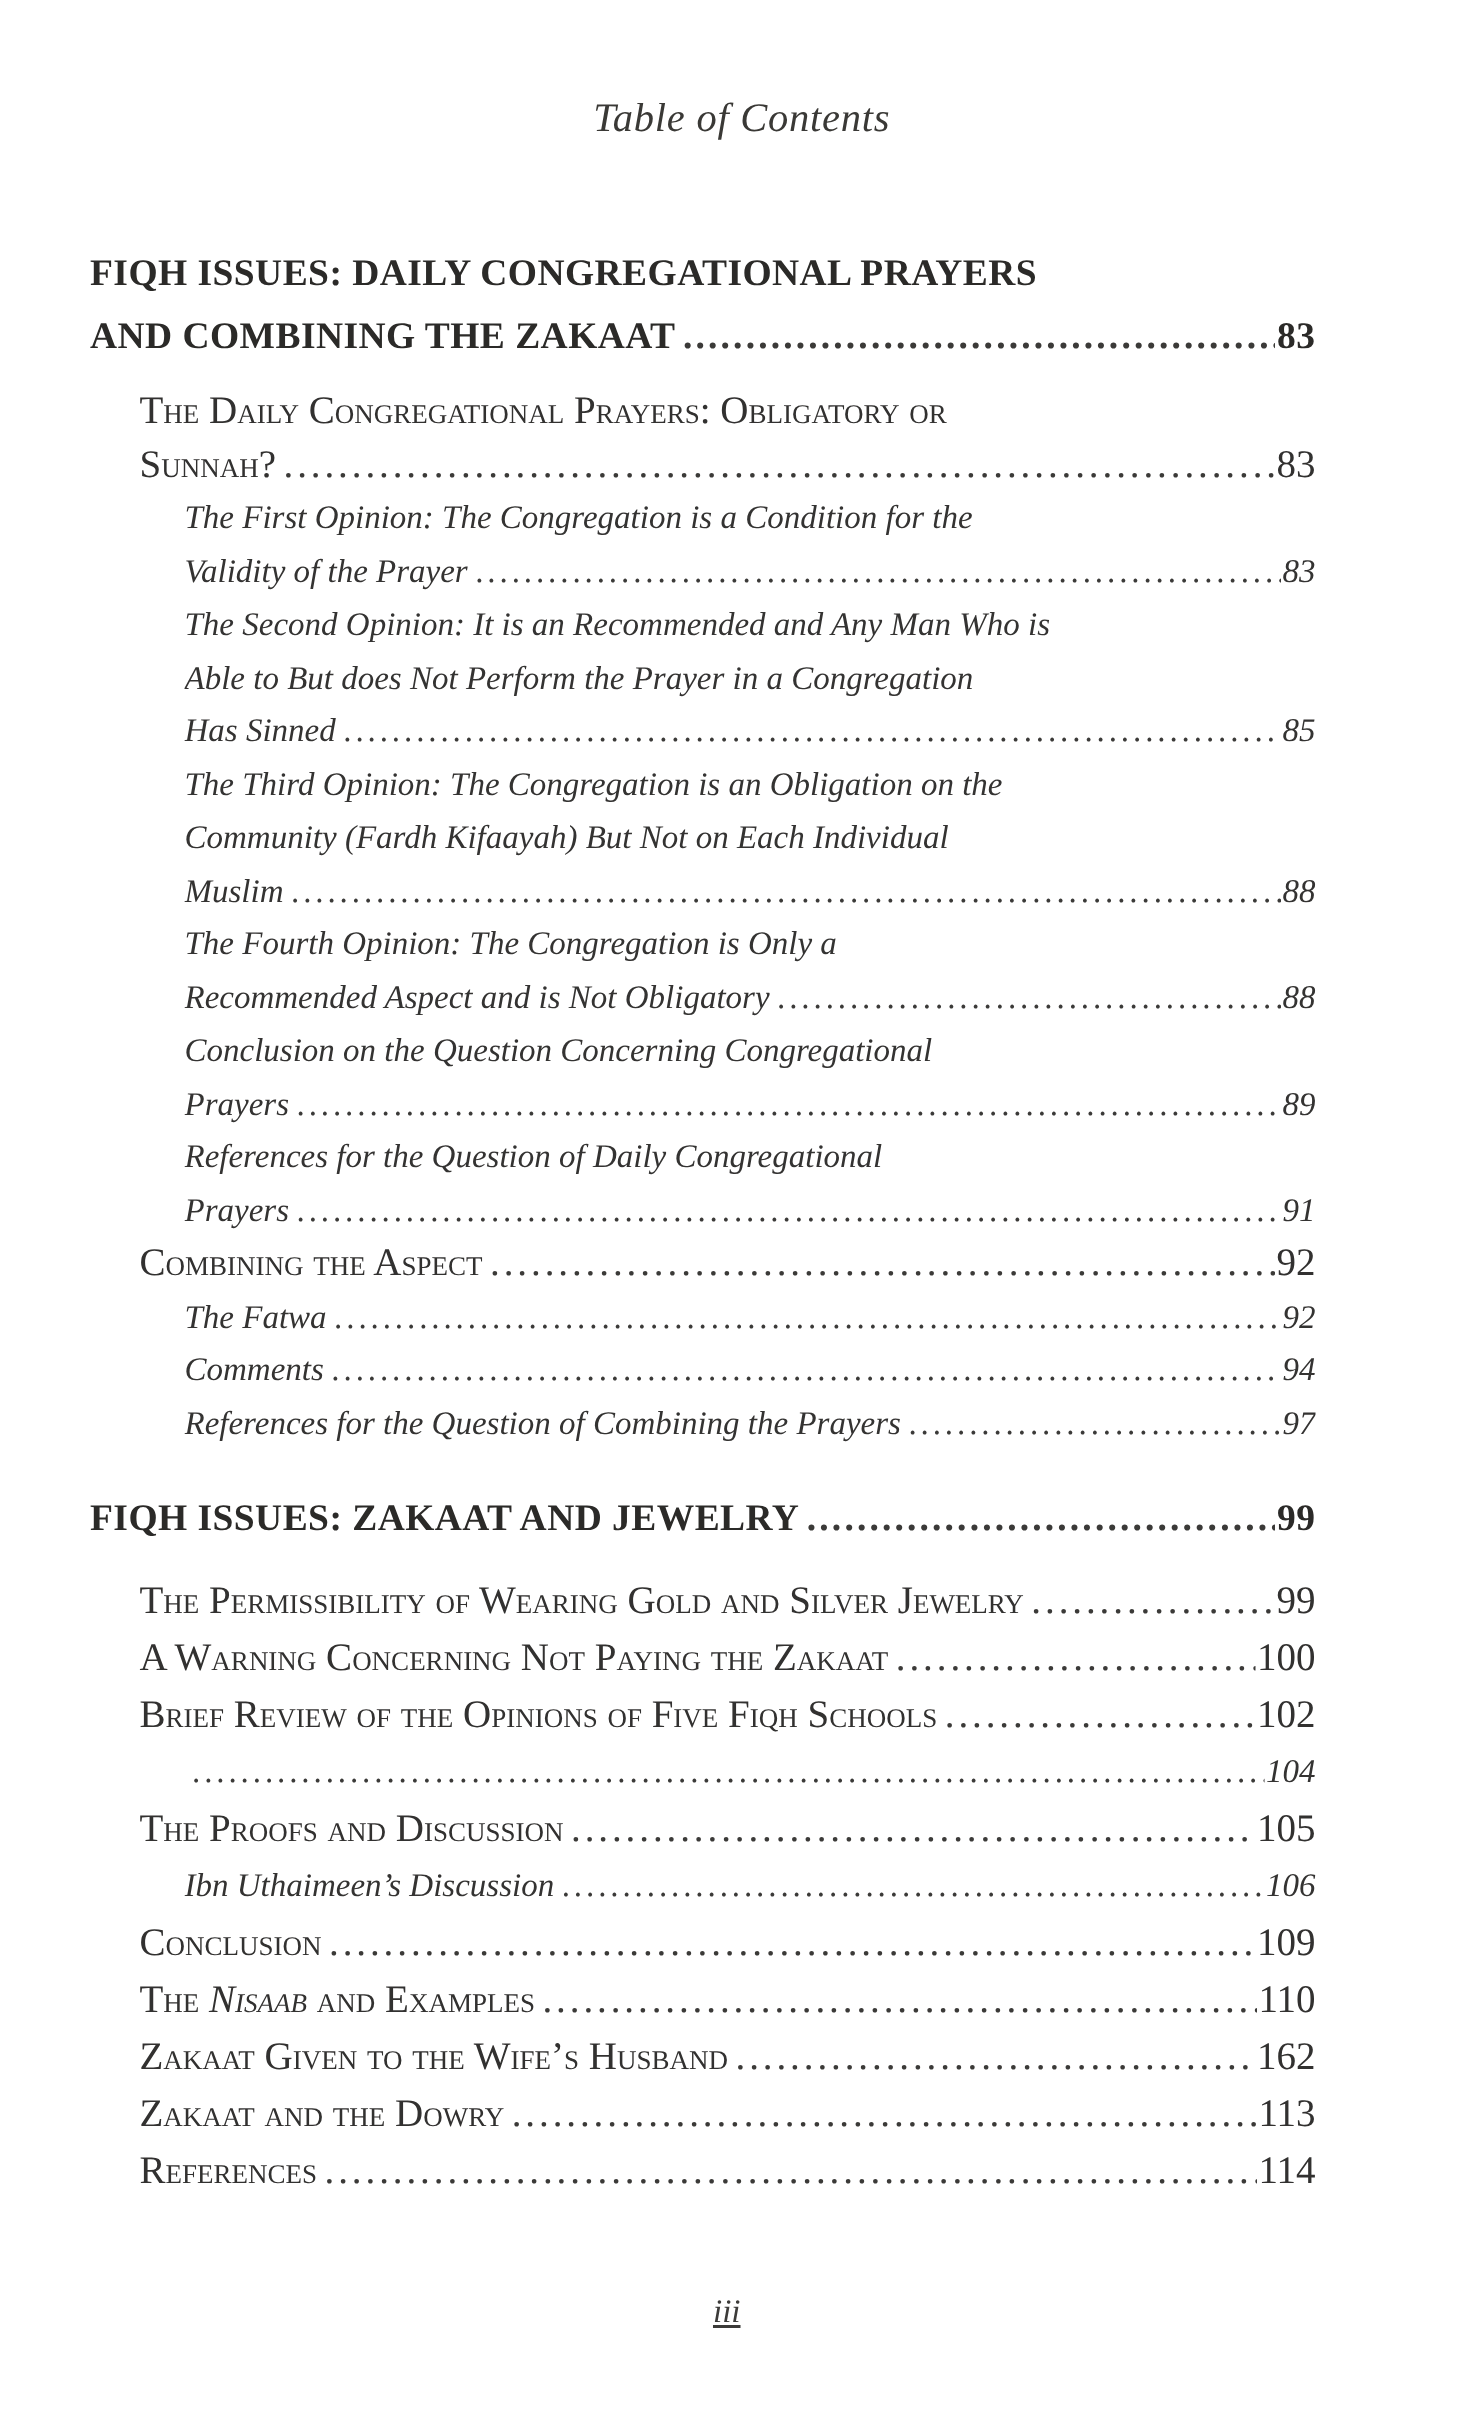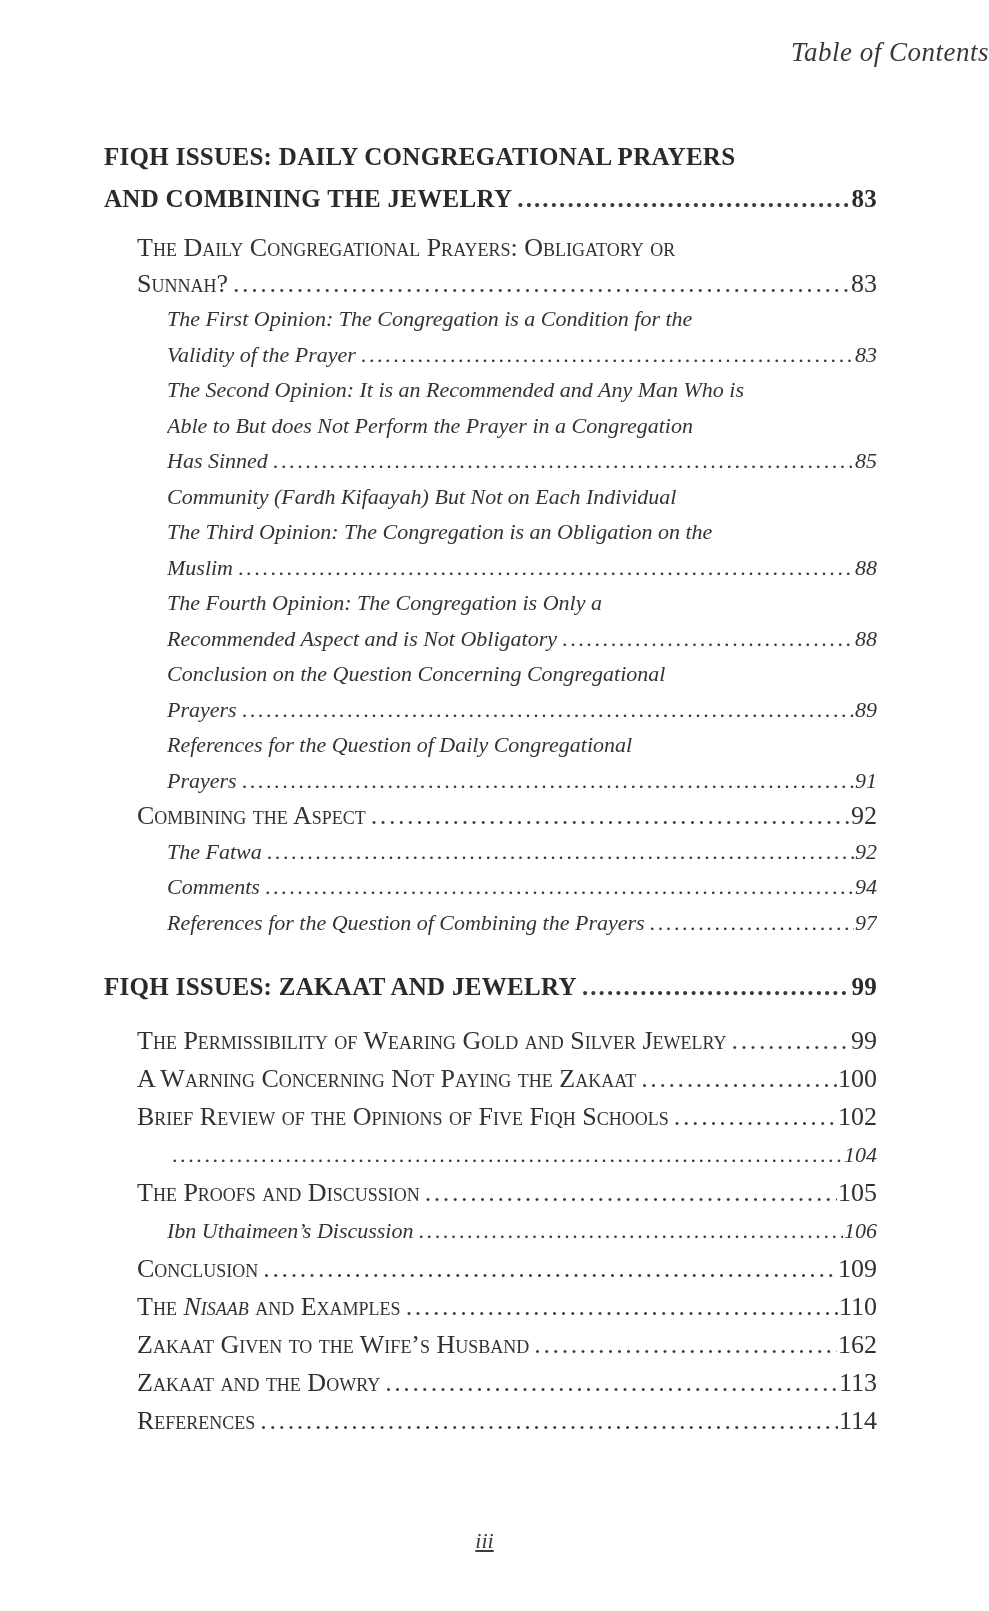--- a/index.html
+++ b/index.html
@@ -6,29 +6,29 @@
   body {
     width: 989px; height: 1611px;
     background: #ffffff;
     font-family: "Liberation Serif", "DejaVu Serif", serif;
     color: #2e2d2b;
     overflow: hidden;
     position: relative;
   }
   .page { position: absolute; inset: 0; }
   .header-title {
-    text-align: right;
+    text-align: center;
     font-style: italic;
     font-size: 27px;
     line-height: 32px;
-    margin-top: 36px;
+    margin-top: 62px;
     letter-spacing: 0.5px;
     color: #3a3936;
   }
-  .toc { margin: 68px 112px 0 104px; }
+  .toc { margin: 68px 112px 0 60px; }
   .toc-section.sec-1 { margin-top: 26px; }
   .toc-entries { margin-top: 10px; }
   .sec-1 .toc-entries { margin-top: 14px; }
   .toc-row {
     display: flex;
     align-items: baseline;
     overflow: hidden;
   }
   .toc-text { flex: 0 1 auto; white-space: pre; }
   .lvl1 {
@@ -86,21 +86,21 @@
 
 <div class="page">
   <div class="header-title">Table of Contents</div>
 
   <div class="toc">
       <section class="toc-section sec-0">
         <div class="toc-row lvl1">
           <span class="toc-text">FIQH ISSUES: DAILY CONGREGATIONAL PRAYERS</span>
         </div>
         <div class="toc-row lvl1">
-          <span class="toc-text">AND COMBINING THE JEWELRY</span>
+          <span class="toc-text">AND COMBINING THE ZAKAAT</span>
           <span class="leader">............................................................................................................................................................................................................................</span>
           <span class="pagenum">83</span>
         </div>
         <div class="toc-entries">
           <div class="toc-row lvl2">
             <span class="toc-text">The Daily Congregational Prayers: Obligatory or</span>
           </div>
           <div class="toc-row lvl2">
             <span class="toc-text">Sunnah?</span>
             <span class="leader">............................................................................................................................................................................................................................</span>
@@ -119,24 +119,24 @@
           </div>
           <div class="toc-row lvl3">
             <span class="toc-text">Able to But does Not Perform the Prayer in a Congregation</span>
           </div>
           <div class="toc-row lvl3">
             <span class="toc-text">Has Sinned</span>
             <span class="leader">............................................................................................................................................................................................................................</span>
             <span class="pagenum">85</span>
           </div>
           <div class="toc-row lvl3">
+            <span class="toc-text">The Third Opinion: The Congregation is an Obligation on the</span>
+          </div>
+          <div class="toc-row lvl3">
             <span class="toc-text">Community (Fardh Kifaayah) But Not on Each Individual</span>
-          </div>
-          <div class="toc-row lvl3">
-            <span class="toc-text">The Third Opinion: The Congregation is an Obligation on the</span>
           </div>
           <div class="toc-row lvl3">
             <span class="toc-text">Muslim</span>
             <span class="leader">............................................................................................................................................................................................................................</span>
             <span class="pagenum">88</span>
           </div>
           <div class="toc-row lvl3">
             <span class="toc-text">The Fourth Opinion: The Congregation is Only a</span>
           </div>
           <div class="toc-row lvl3">

